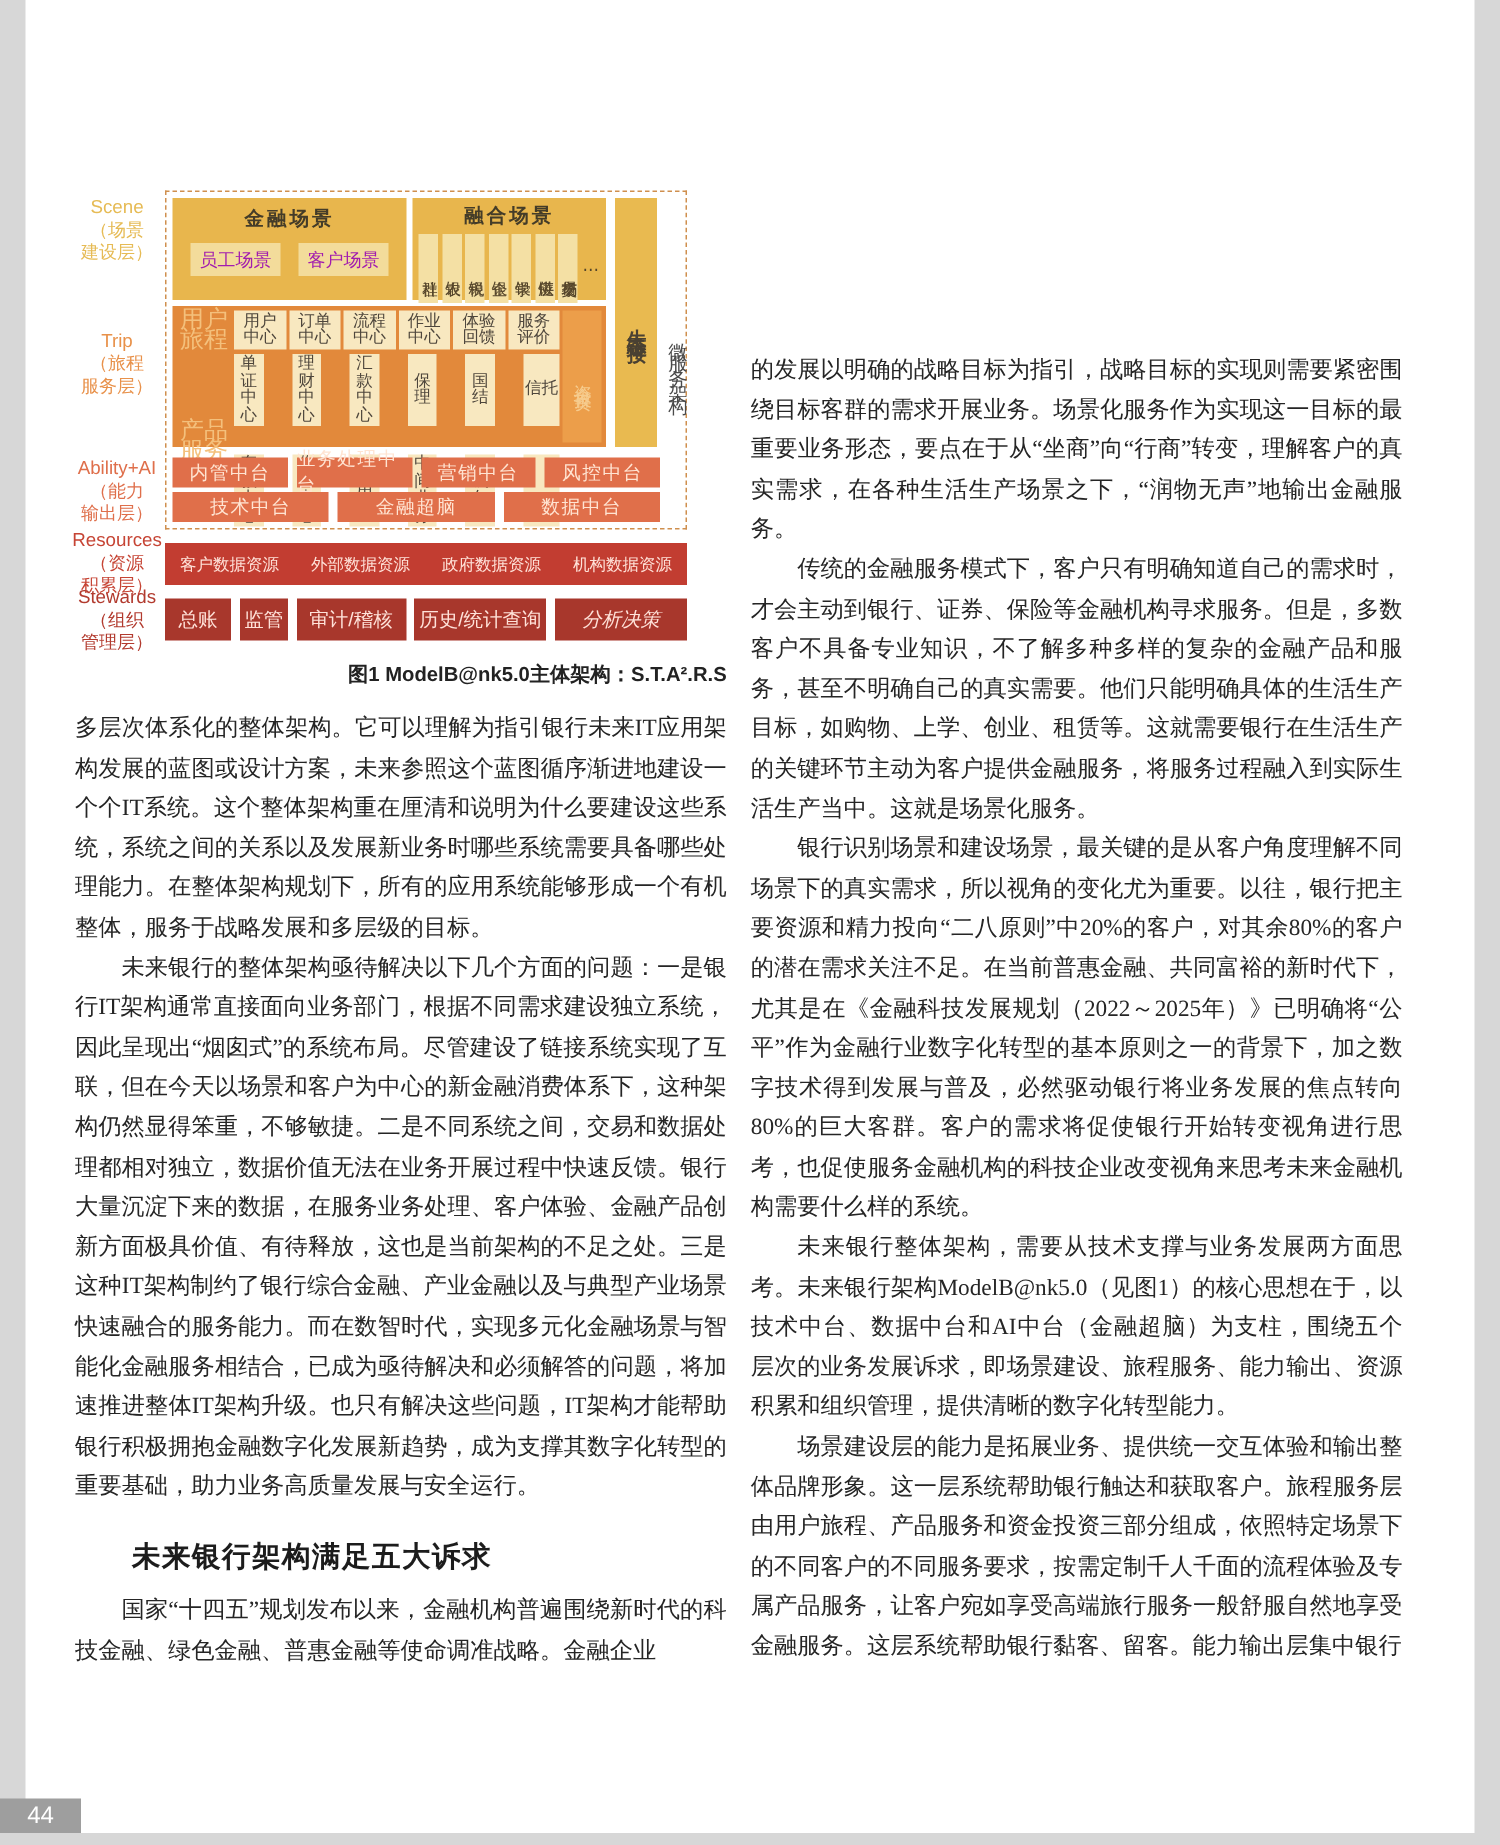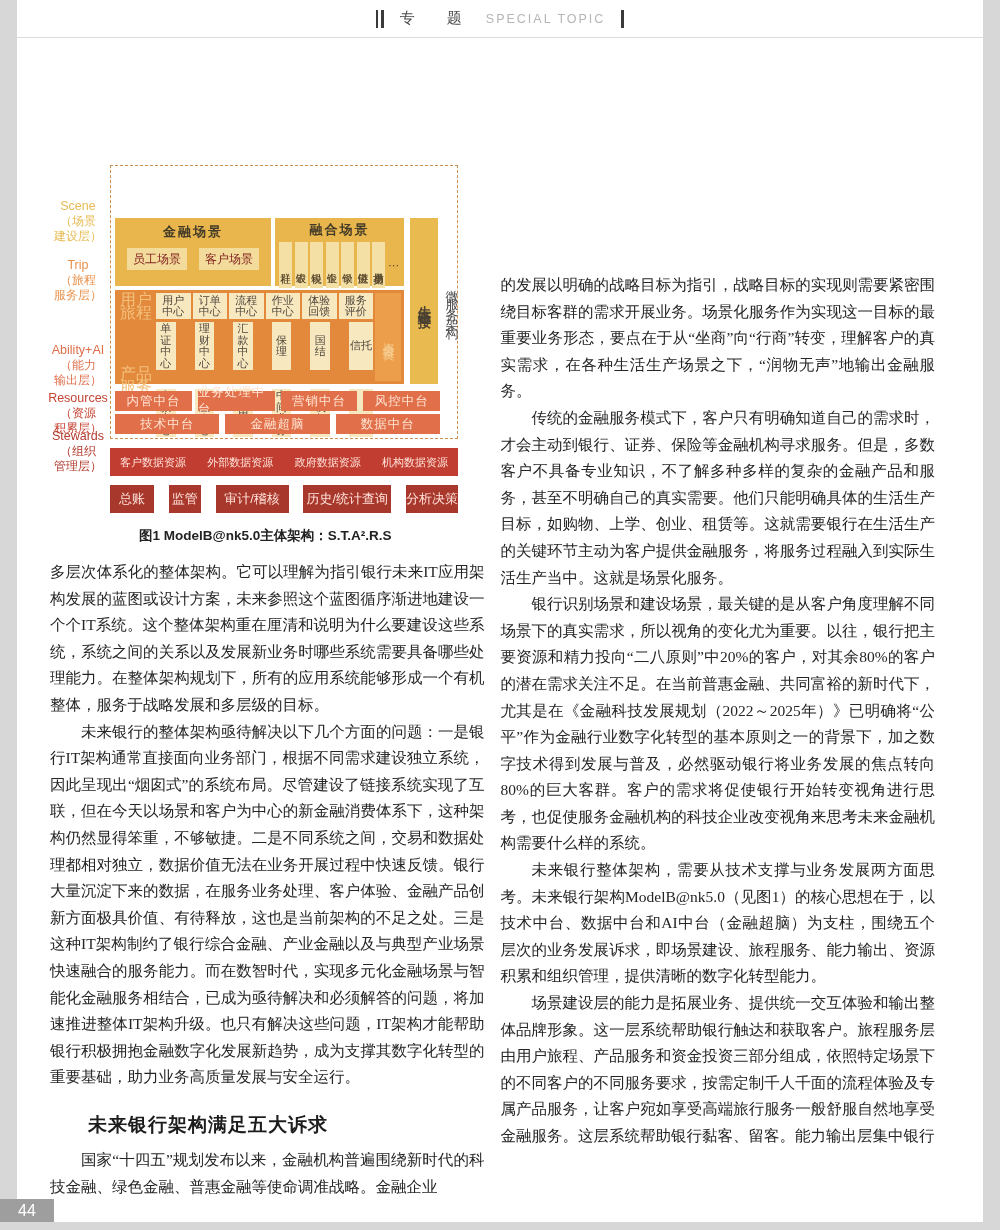--- a/index.html
+++ b/index.html
@@ -32,41 +32,41 @@
   .left-col .bodytext{margin-top:14px;}
   .right-col{padding-top:212px;}
   h2.sec{font-size:19px;font-weight:bold;color:#1c1c1c;text-indent:2em;margin:21px 0 9px 0;
          font-family:"Liberation Serif","DejaVu Serif",serif;letter-spacing:1px;}
   
   .figure{display:flex;font-family:"Liberation Sans","DejaVu Sans",sans-serif;}
   .labelcol{width:64px;position:relative;flex:none;}
   .slabel{position:absolute;left:0;width:64px;text-align:center;font-size:12px;line-height:15px;}
   .slabel .en{font-size:12.5px;display:block;}
   .slabel span{display:block;}
-  .lab-scene{top:34px;color:var(--label-scene);}
+  .lab-scene{top:4px;color:var(--label-scene);}
   .lab-trip{top:93px;color:var(--label-trip);}
   .lab-ability{top:178px;color:var(--label-ability);}
   .lab-resources{top:226px;color:var(--label-resources);}
   .lab-stewards{top:264px;color:var(--label-stewards);}
   .diagram{width:348px;flex:none;}
   .dashbox{border:1.5px dashed var(--dash);padding:4px;display:flex;}
   .dashmain{width:325px;flex:none;}
-  .rowtop{display:flex;margin-top:48px;}
+  .rowtop{display:flex;}
   .stcol{width:289px;flex:none;display:flex;flex-direction:column;gap:4px;}
   .eco{width:28px;height:166px;margin-left:6px;background:var(--eco);display:flex;align-items:center;justify-content:center;}
   .vtext{writing-mode:vertical-rl;text-orientation:upright;}
   .eco .vtext{font-size:13px;color:#4a4132;font-weight:bold;letter-spacing:3px;}
   .micro{width:15px;margin-left:4px;display:flex;align-items:center;justify-content:center;}
   .micro .vtext{font-size:13px;color:#4a4a4a;letter-spacing:9px;}
   
   .scene-row{display:flex;gap:4px;height:68px;}
   .finance{width:156px;flex:none;background:var(--scene);padding:5px 6px;}
   .blk-title{font-size:13px;font-weight:bold;color:#443c28;text-align:center;letter-spacing:2px;}
   .finance-items{display:flex;justify-content:center;gap:12px;margin-top:7px;}
-  .finance-items .box{width:60px;height:22px;background:var(--scene-light);font-size:12px;color:#7f1d1d;
+  .finance-items .box{width:60px;height:22px;background:var(--scene-light);font-size:12px;color:#a21caf;
       display:flex;align-items:center;justify-content:center;}
   .fusion{flex:1;background:var(--scene);padding:3px 4px;}
   .fusion-items{display:flex;gap:2.5px;margin-top:3px;justify-content:center;}
   .fusion-items .fbox{width:13px;height:46px;background:var(--fusion-light);display:flex;align-items:center;justify-content:center;}
   .fusion-items .fbox .vtext{font-size:10.5px;color:#55452a;line-height:1;}
   .fusion-more{width:12px;display:flex;align-items:center;justify-content:center;font-size:11px;color:#55452a;}
   
   .trip{height:94px;background:var(--trip);padding:3px;display:flex;}
   .tripmain{flex:1;display:flex;flex-direction:column;gap:3px;}
   .jrow{display:flex;gap:2px;height:32px;}
@@ -79,45 +79,34 @@
   .invest .vtext{font-size:12px;color:var(--invest-text);letter-spacing:2px;}
   
   .ability{margin-top:7px;display:flex;flex-direction:column;gap:3px;}
   .abrow{display:flex;gap:6px;height:20px;}
   .abox{flex:1;background:var(--ability);color:var(--ability-text);font-size:12.5px;display:flex;align-items:center;justify-content:center;letter-spacing:1px;}
   
   .resbar{margin-top:9px;height:28px;background:var(--resources);display:flex;align-items:center;justify-content:space-between;
           padding:0 10px;color:var(--layer-text);font-size:11px;}
   .strow{margin-top:9px;height:28px;display:flex;justify-content:space-between;}
   .sbox{background:var(--stewards);color:var(--layer-text);font-size:13px;display:flex;align-items:center;justify-content:center;}
-  .sb1{width:44px;}.sb2{width:32px;}.sb3{width:73px;}.sb4{width:88px;}.sb5{width:52px;}
-  
-  .caption{margin-top:14px;text-align:center;font-family:"Liberation Sans","DejaVu Sans",sans-serif;
+  .sb1{width:44px;}.sb2{width:32px;}.sb3{width:73px;}.sb4{width:88px;}.sb5{width:88px;font-style:italic;}
+  
+  .caption{margin-top:14px;text-align:right;font-family:"Liberation Sans","DejaVu Sans",sans-serif;
            font-size:13.5px;font-weight:bold;color:#222;}
   
   .pagenum{position:absolute;left:0;bottom:8px;width:54px;height:23px;background:var(--pagenum-bg);
            color:#fff;font-family:"Liberation Sans","DejaVu Sans",sans-serif;font-size:16px;
            display:flex;align-items:center;justify-content:center;}
 </style>
 </head>
 <body>
 
 <div class="sheet">
 
-  <div class="header">
-    <span class="hmark">
-        <i></i>
-        <i></i>
-      </span>
-    <span class="cn">专 题</span>
-    <span class="en">SPECIAL TOPIC</span>
-    <span class="hmark single">
-        <i></i>
-      </span>
-  </div>
 
   <div class="content">
 
     <div class="col left-col">
 
       <div class="figwrap">
         <div class="figure">
 
           <div class="labelcol">
             <div class="slabel lab-scene">

